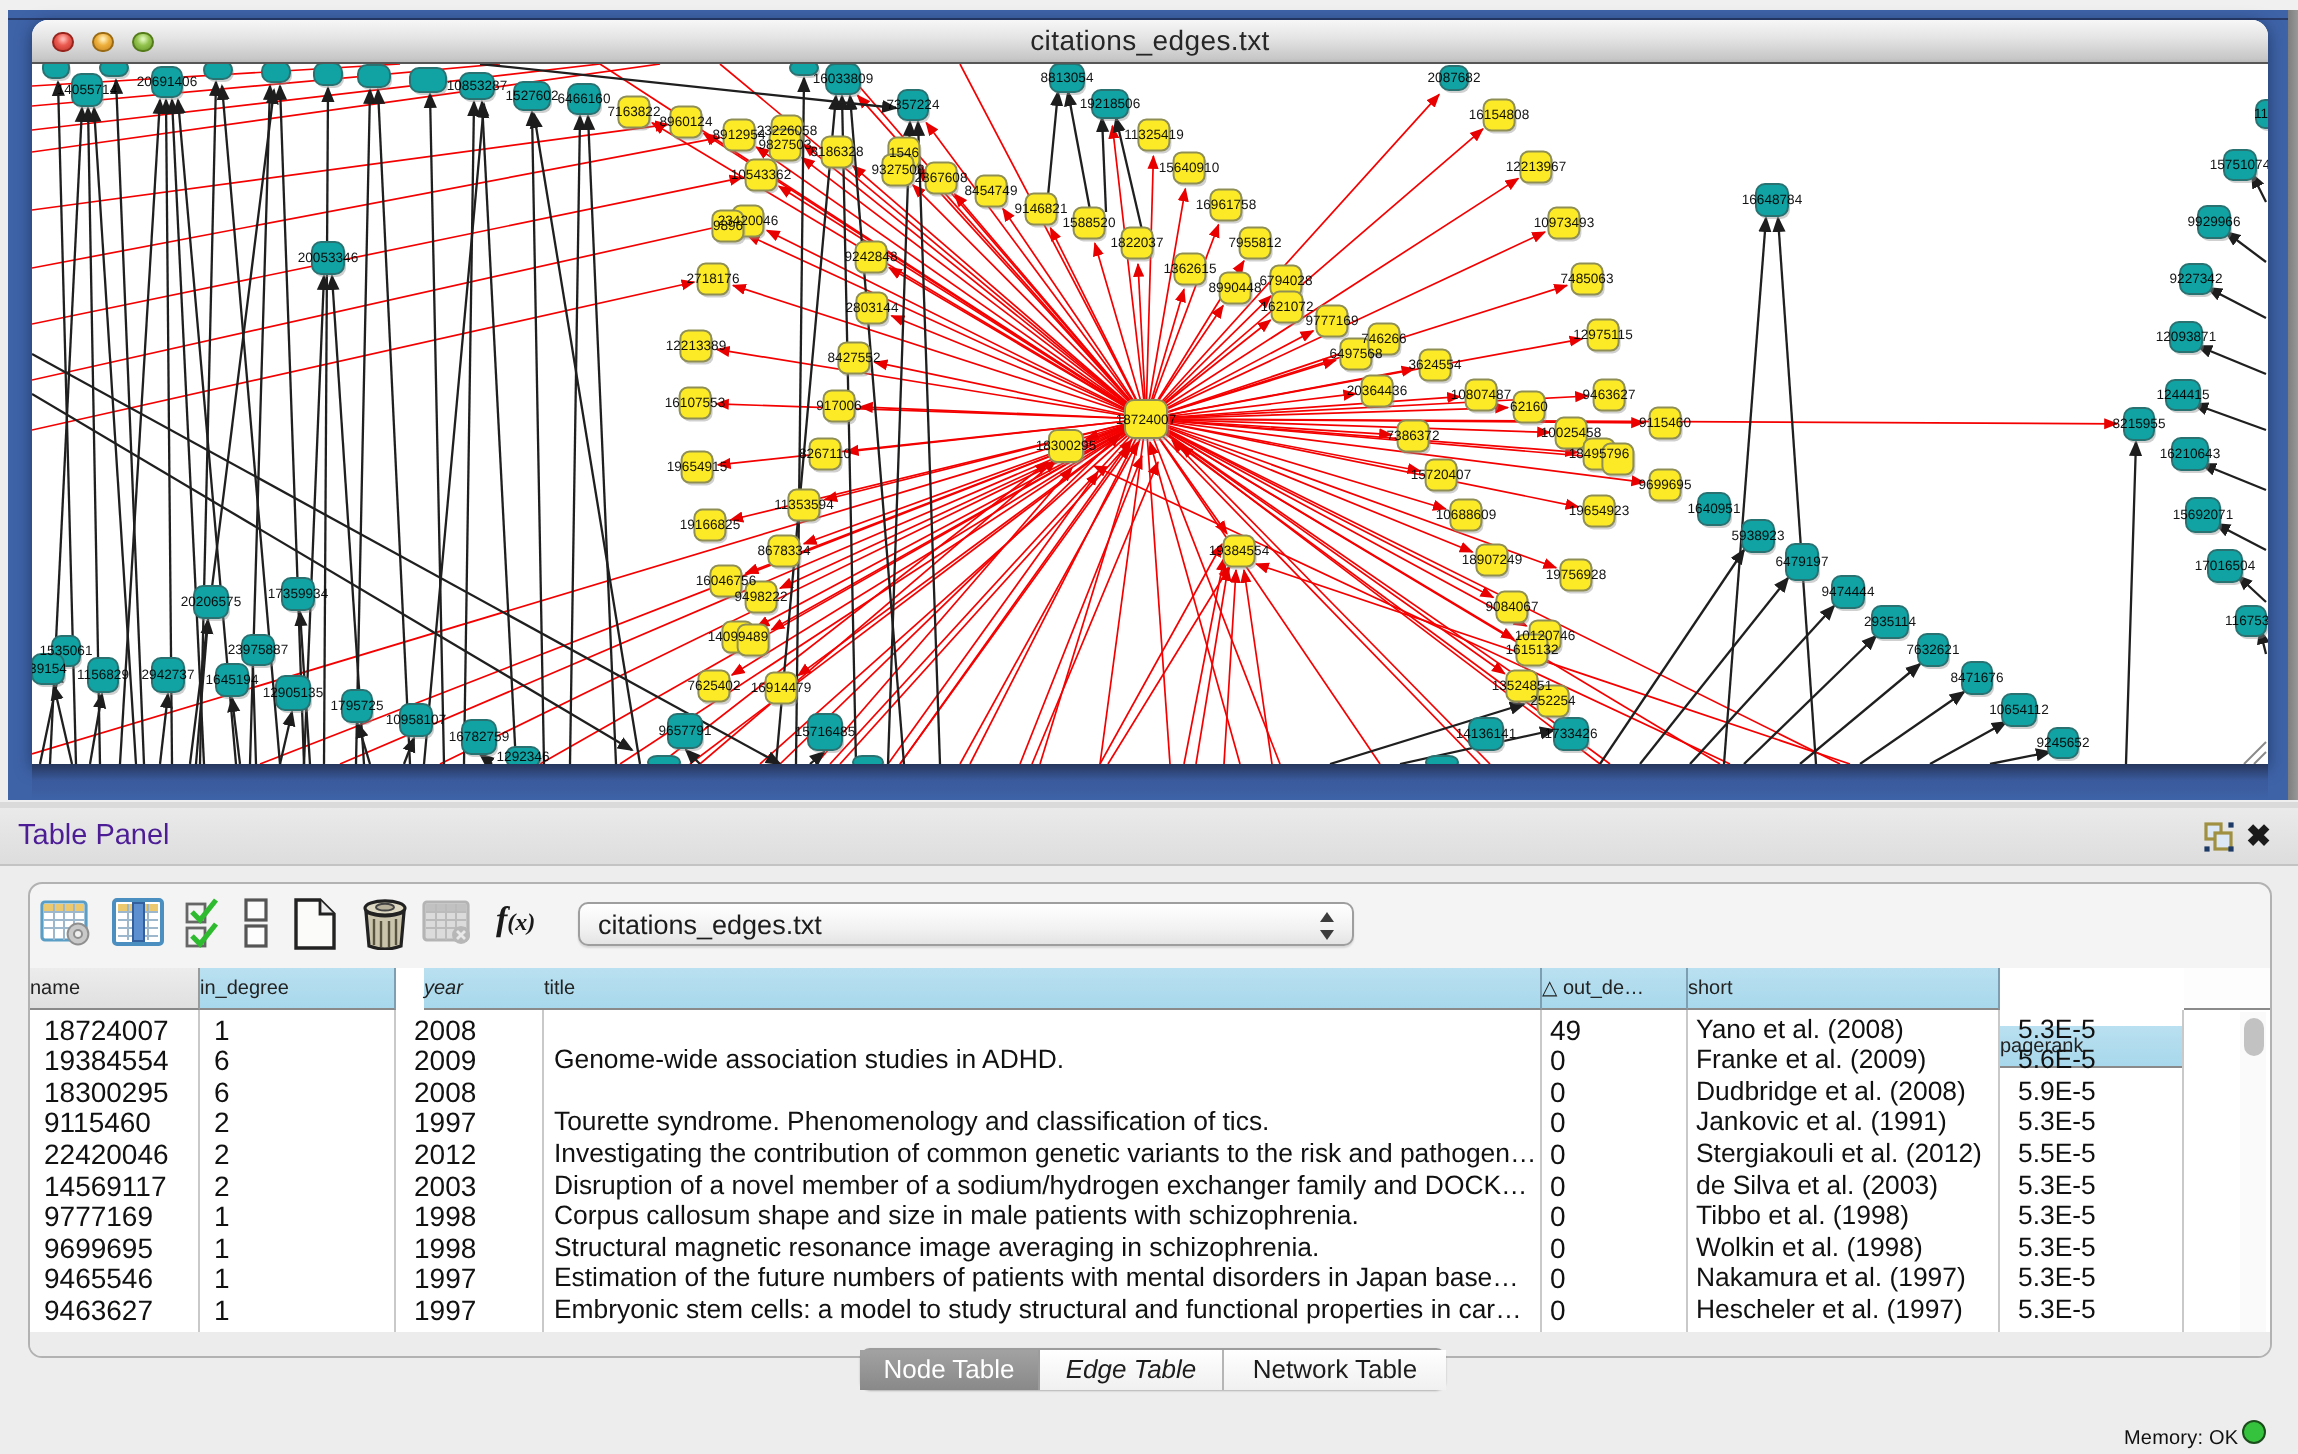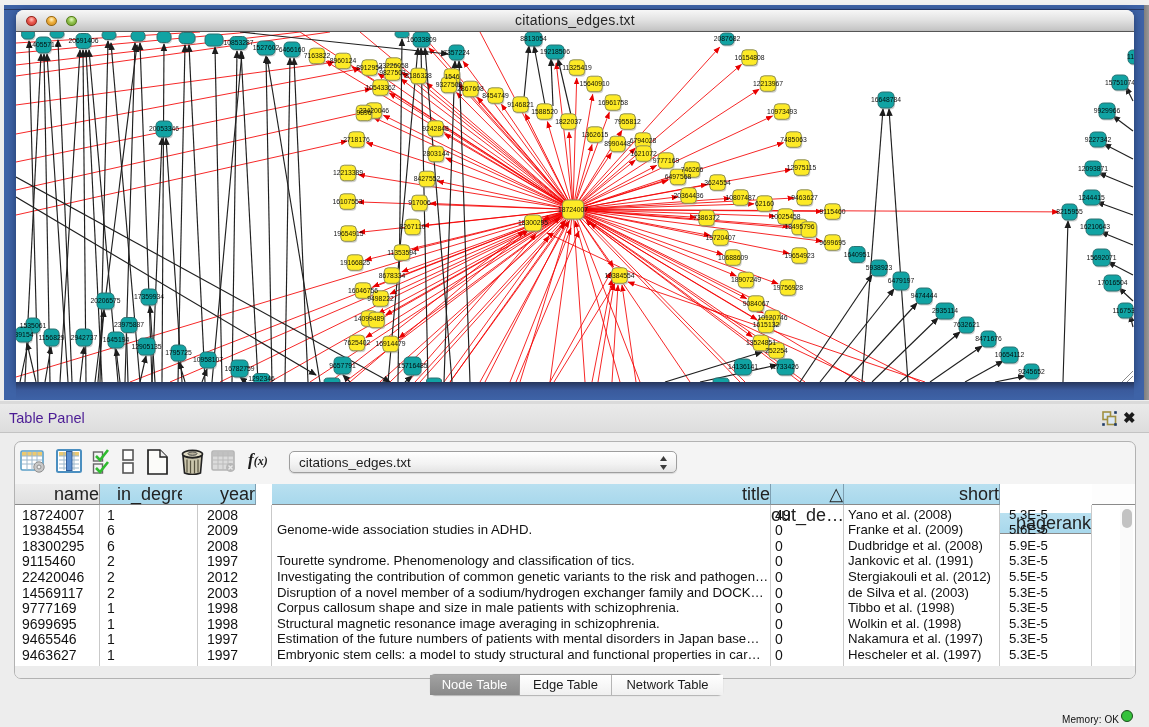--- a/index.html
+++ b/index.html
@@ -46,24 +46,24 @@
 .tbi { position:absolute; top:449px; }
 #dropdown { left:289px; top:450.5px; width:388px; height:22px; border:1px solid #9e9e9e;
   border-radius:5px; background:linear-gradient(#ffffff,#f2f2f2 60%,#e4e4e4);
   box-shadow:0 1px 1px rgba(0,0,0,0.12); }
 #dropdown span { position:absolute; left:9px; top:3px; font-size:13.5px; color:#1c1c1c; }
 
 
 #tbl { left:15px; top:484px; width:1120px; height:182px; background:#fff; overflow:hidden; }
 .th { position:absolute; top:484px; height:21px; background:linear-gradient(#b9e0f0,#a8d8ec);
   border-right:1px solid #7e9fb1; border-bottom:1px solid #8a8a8a;
-  font-size:18px; color:#222; text-align:right; line-height:21px; }
+  font-size:10px; color:#222; text-align:left; line-height:21px; }
 #th-name { left:15px; width:85px; background:linear-gradient(#ececec,#e0e0e0); border-right:1px solid #9b9b9b;}
 #th-deg { left:100px; width:98px; }
-#th-year { left:182px; width:74px; }
+#th-year { left:212px; width:74px;font-style:italic; }
 #th-title { left:272px; width:499px; }
 #th-od { left:771px; width:73px; }
 #th-short { left:844px; width:156px; }
 #th-pr { left:1000px; width:92px;margin-top:29px; }
 #th-blank { left:1092px; width:43px; background:#fdfdfd; border-right:none; }
 
 .colline { position:absolute; top:505px; width:1px; height:161px; background:#c9c9c9; }
 
 .tr { position:absolute; left:15px; width:1120px; height:15.6px; font-size:14px; color:#111; }
 .tr span { position:absolute; top:2.6px; white-space:nowrap; font-size:14px; line-height:14px; }
@@ -77,21 +77,21 @@
 
 #vscroll { left:1120px; top:506px; width:13px; height:160px; background:#fafafa; }
 #vthumb { left:1121.5px; top:509px; width:10px; height:19px; background:#c2c2c2; border-radius:5px; }
 #tbl-foot { left:15px; top:666px; width:1120px; height:12px; background:#ececec; border-radius:0 0 6px 6px; }
 
 
 #tabs { left:430px; top:674px; width:293px; height:20.5px; border:1px solid #9c9c9c;
   border-radius:5px; background:#fff; box-shadow:0 0.5px 1px rgba(0,0,0,0.25); overflow:hidden; }
 .tab { position:absolute; top:0; height:100%; font-size:13px; line-height:20px; text-align:center; color:#1c1c1c; }
 #tab1 { left:0; width:90px; background:linear-gradient(#a2a2a2,#898989); color:#fff; border-right:1px solid #9c9c9c; }
-#tab2 { left:90px; width:92px; background:linear-gradient(#ffffff,#f0f0f0); border-right:1px solid #b5b5b5; }
+#tab2 { left:90px; width:92px; background:linear-gradient(#ffffff,#f0f0f0); border-right:1px solid #b5b5b5;font-style:italic; }
 #tab3 { left:182px; width:111px; background:linear-gradient(#ffffff,#f0f0f0); }
 
 #memory { left:1062px; top:714px; font-size:10px; letter-spacing:0.1px; color:#111;text-align:center; }
 #memdot { left:1121px; top:710px; width:12px; height:12px; border-radius:50%;
   background:#35c23c; border:1px solid #1c4d1c; }
 </style></head>
 <body>
 <div class="abs" id="desktop"></div>
 <div class="abs" id="desktop-topline"></div>
 <div class="abs" id="topstrip"></div>

